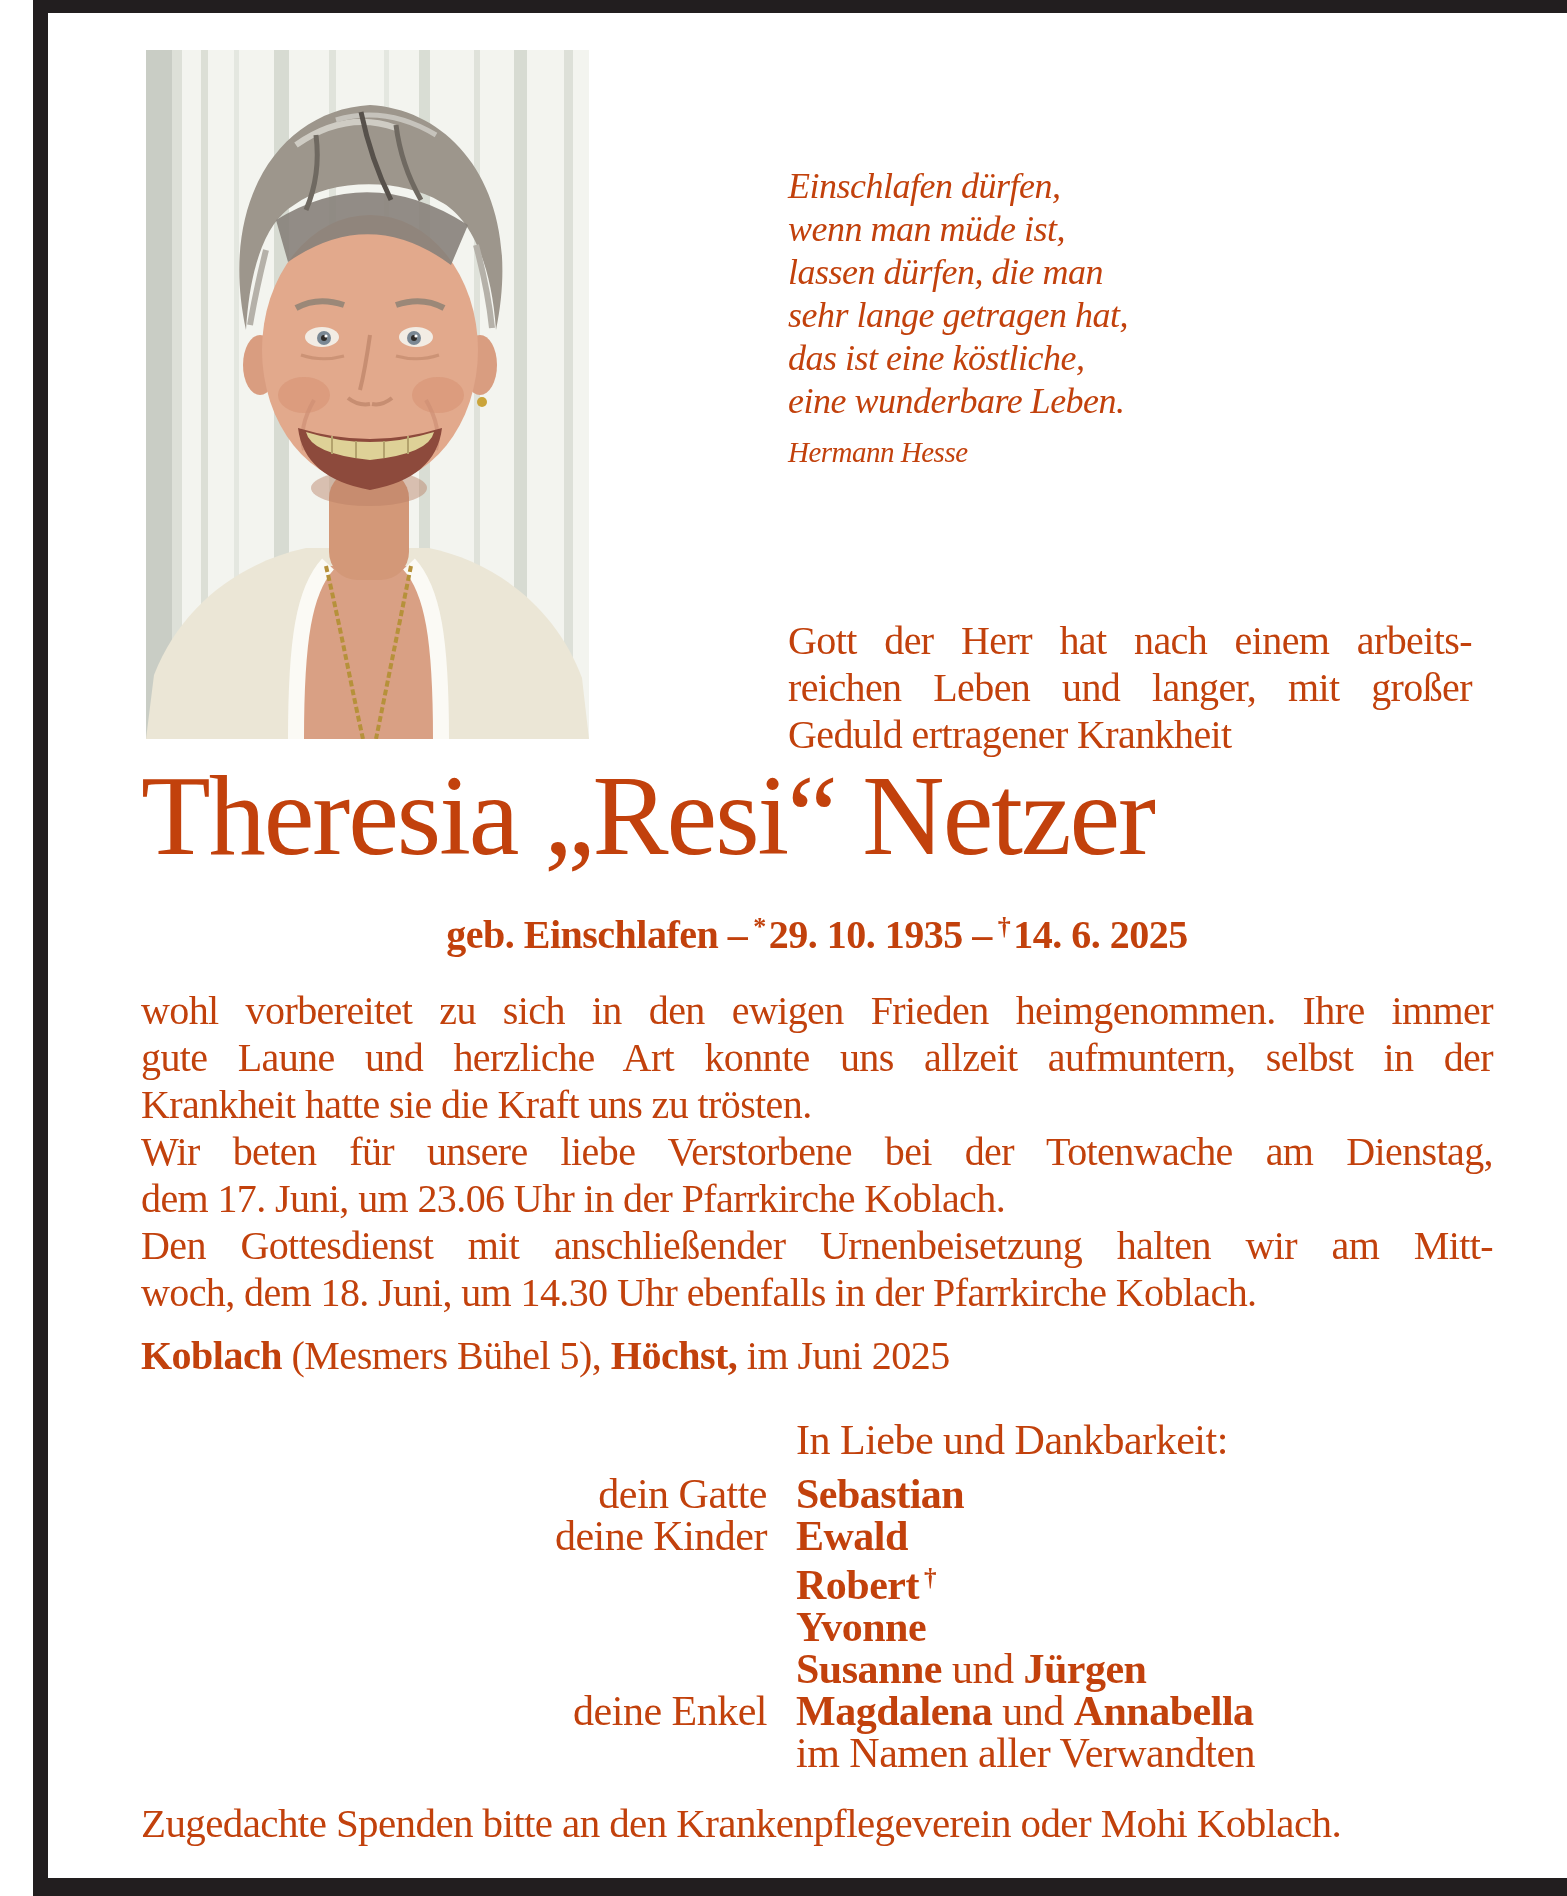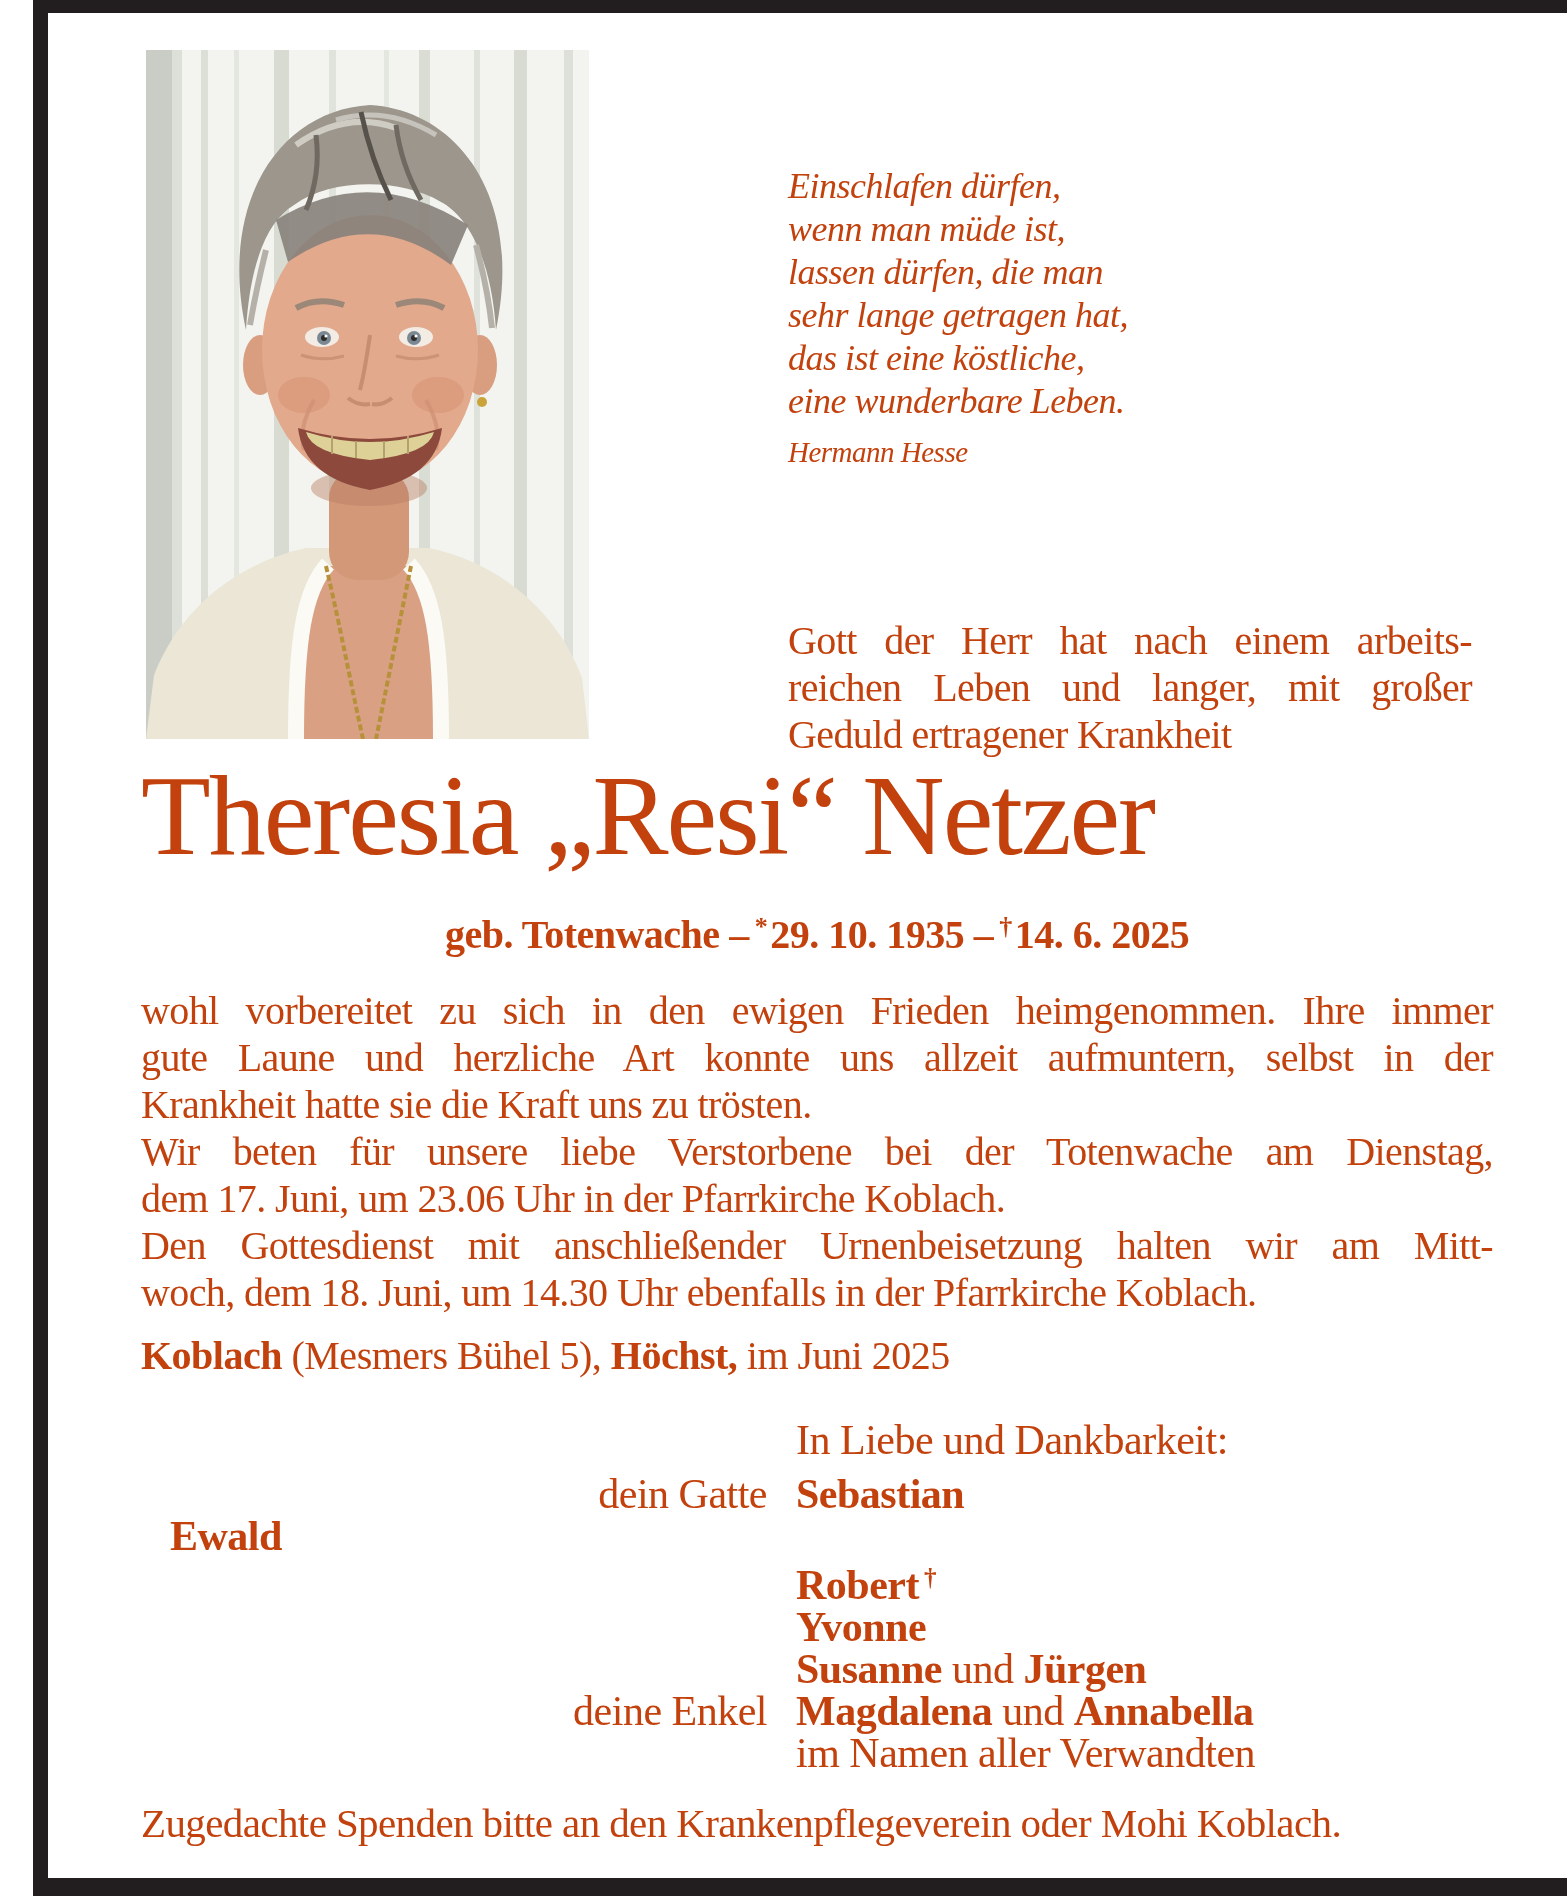--- a/index.html
+++ b/index.html
@@ -182,21 +182,21 @@
 
   <div class="intro">
     <div class="jline">Gott der Herr hat nach einem arbeits-</div>
     <div class="jline">reichen Leben und langer, mit großer</div>
     <div class="jlast">Geduld ertragener Krankheit</div>
   </div>
 
   <h1 class="name">Theresia „Resi“ Netzer</h1>
 
   <div class="vitals">
-    <span>geb. Totenwache</span>
+    <span>geb. Einschlafen</span>
     <span>–</span><span class="lifesym">*</span><span>29. 10. 1935</span>
     <span>–</span><span class="lifesym">†</span><span>14. 6. 2025</span>
   </div>
 
   <div class="body-block">
     <div class="para">
       <div class="jline">wohl vorbereitet zu sich in den ewigen Frieden heimgenommen. Ihre immer</div>
       <div class="jline">gute Laune und herzliche Art konnte uns allzeit aufmuntern, selbst in der</div>
       <div class="jlast">Krankheit hatte sie die Kraft uns zu trösten.</div>
     </div>
@@ -218,20 +218,21 @@
   </div>
 
   <div class="family">
     <div class="fam-header">In Liebe und Dankbarkeit:</div>
     <div class="fam-rows">
       <div class="fam-row">
         <span class="fam-label">dein Gatte</span>
         <span class="fam-names"><b>Sebastian</b></span>
       </div>
       <div class="fam-row">
+        <span class="fam-label">deine Kinder</span>
         <span class="fam-names"><b>Ewald</b></span>
       </div>
       <div class="fam-row">
         <span class="fam-label"></span>
         <span class="fam-names"><b>Robert</b><sup class="dagger">†</sup></span>
       </div>
       <div class="fam-row">
         <span class="fam-label"></span>
         <span class="fam-names"><b>Yvonne</b></span>
       </div>

